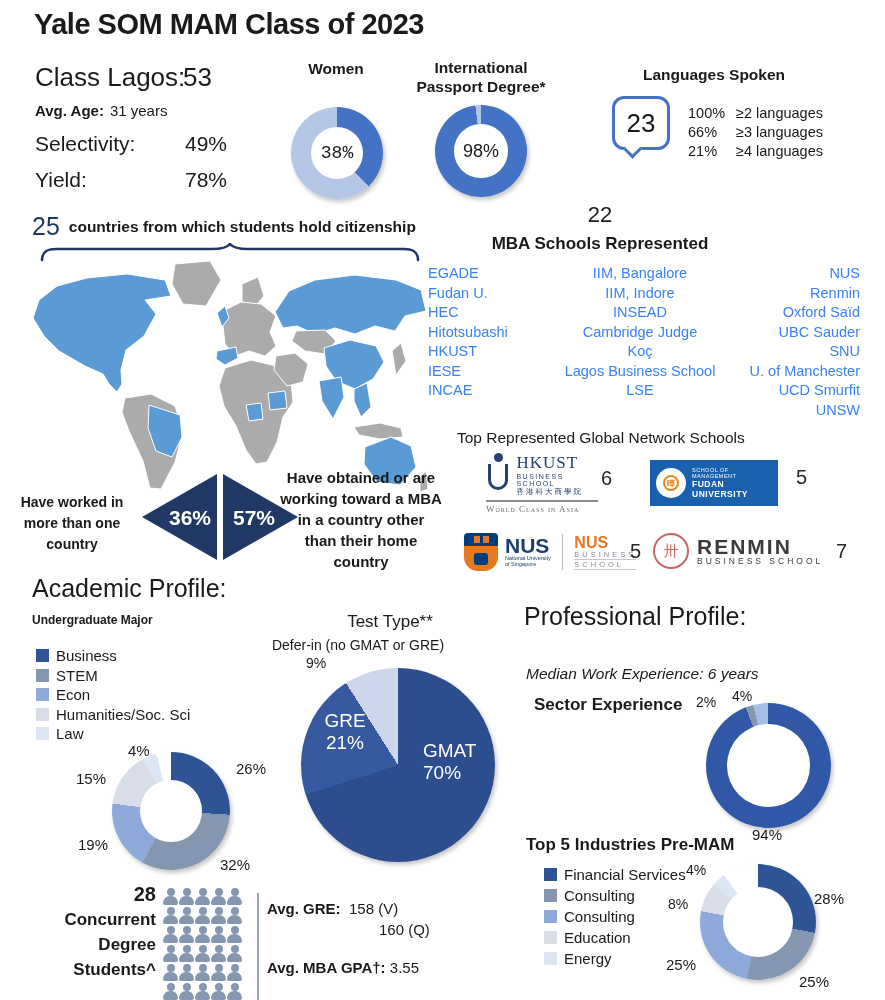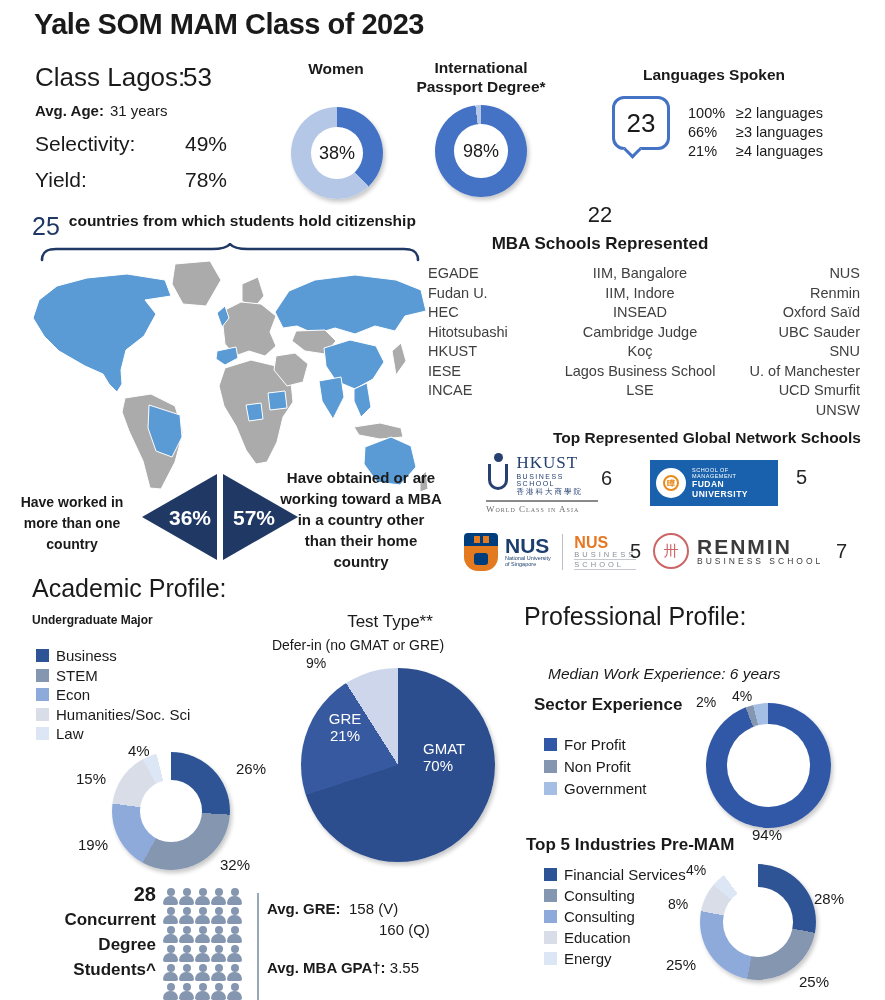--- a/index.html
+++ b/index.html
@@ -15,21 +15,21 @@
   .row-avg-age { left:35px; top:102px; font-size:15px; }
   .row-avg-age b { margin-right:6px; }
   .row-sel { left:35px; top:132px; font-size:21px; }
   .row-yield { left:35px; top:168px; font-size:21px; }
   .stat-val { position:absolute; left:150px; top:0; }
 
   
   .donut, .pie { position:absolute; border-radius:50%; box-shadow:2px 3px 4px rgba(0,0,0,.22); }
   .donut::after { content:""; position:absolute; background:#fff; border-radius:50%; }
   .hole-center { position:absolute; inset:0; display:flex; align-items:center; justify-content:center; z-index:2; }
-  .donut-women { left:291px; top:107px; width:92px; height:92px; }
+  .donut-women { left:291px; top:107px; width:92px; height:92px;font-family:Liberation Mono, monospace; }
   .donut-women::after { inset:22%; }
   .donut-intl { left:435px; top:105px; width:92px; height:92px; }
   .donut-intl::after { inset:21%; }
   .donut-undergrad { left:112px; top:752px; width:118px; height:118px; }
   .donut-undergrad::after { inset:24%; }
   .donut-sector { left:706px; top:703px; width:125px; height:125px; }
   .donut-sector::after { inset:17%; }
   .donut-industries { left:700px; top:864px; width:116px; height:116px; }
   .donut-industries::after { inset:20%; }
   .pie-test { left:301px; top:668px; width:194px; height:194px; }
@@ -43,37 +43,37 @@
   .t-lang { left:614px; top:66px; width:200px; }
   .bubble { left:612px; top:96px; width:58px; height:54px; border:3.5px solid #4472C4;
     border-radius:12px; display:flex; align-items:center; justify-content:center; background:#fff; z-index:1; }
   .bubble-num { font-size:26px; }
   .bubble-tail { left:626px; top:143px; width:13px; height:13px; background:#fff;
     border-left:3.5px solid #4472C4; border-bottom:3.5px solid #4472C4; transform:rotate(-45deg); z-index:2; }
   .lang-rows { left:688px; top:104px; font-size:14.5px; line-height:19px; }
   .lang-rows .pct { display:inline-block; width:48px; }
 
   
-  .cit-line { left:32px; top:212px; display:flex; align-items:flex-start; gap:9px; }
+  .cit-line { left:32px; top:212px; display:flex; align-items:center; gap:9px; }
   .cit-count { font-size:25px; color:#1F3864; }
   .cit-caption { font-size:15.5px; font-weight:bold; }
   .brace { left:40px; top:243px; }
   .map { left:25px; top:256px; }
 
   
   .mba-count { left:558px; top:202px; width:84px; text-align:center; font-size:22px; }
   .mba-title { left:458px; top:234px; width:284px; text-align:center; font-size:17px; font-weight:bold; }
   .school-cols { left:428px; top:264px; width:432px; display:flex; justify-content:space-between;
-    font-size:14.5px; color:#404040; line-height:19.5px; }
+    font-size:14.5px; color:#3b82f6; line-height:19.5px; }
   .school-cols .c1 { width:120px; text-align:left; }
   .school-cols .c2 { flex:1; text-align:center; }
   .school-cols .c3 { width:128px; text-align:right; }
 
   
-  .gns-title { left:457px; top:429px; width:404px; text-align:right; font-size:15.5px; font-weight:bold; }
+  .gns-title { left:457px; top:429px; width:404px; text-align:left; font-size:15.5px; font-weight:normal; }
   .logo-count { font-size:20px; color:#262626; }
   .hkust-logo { left:486px; top:453px; width:118px; }
   .hkust-top { display:flex; gap:5px; }
   .hkust-emblem { width:26px; height:40px; position:relative; }
   .hkust-emblem .dot { position:absolute; left:8px; top:0; width:9px; height:9px; border-radius:50%; background:#254071; }
   .hkust-emblem .cup { position:absolute; left:2px; top:11px; width:20px; height:26px;
     border:3.5px solid #254071; border-top:none; border-radius:0 0 10px 10px; }
   .hkust-name { font-family:"Liberation Serif", serif; font-size:17px; color:#254071; letter-spacing:1px; }
   .hkust-l2 { font-size:7px; color:#254071; letter-spacing:1.5px; }
   .hkust-l3 { font-size:7.5px; color:#254071; letter-spacing:2px; }
@@ -120,26 +120,26 @@
   .und-title { left:32px; top:613px; font-size:12px; font-weight:bold; }
   .legend { display:flex; flex-direction:column; }
   .legend-row { display:flex; align-items:center; }
   .swatch { display:inline-block; width:13px; height:13px; margin-right:7px; flex:none; }
   .leg-undergrad { left:36px; top:646px; font-size:15px; }
   .leg-undergrad .legend-row { height:19.5px; }
   .pct-label { position:absolute; font-size:15px; }
   .t-test { left:300px; top:612px; width:180px; text-align:center; font-size:17px; font-weight:normal; }
   .test-defer { left:256px; top:637px; width:204px; text-align:center; font-size:14px; }
   .test-defer-pct { left:296px; top:655px; width:40px; text-align:center; font-size:14px; }
-  .pie-lab { position:absolute; color:#fff; font-size:15px; z-index:2; }
+  .pie-lab { position:absolute; color:#fff; font-size:19px; z-index:2; }
 
   
   .prof-title { left:524px; top:602px; font-size:25px; }
   .prof-avg { left:526px; top:644px; font-size:15.5px; font-weight:bold; font-style:italic; }
-  .prof-med { left:548px; top:665px; font-size:15.5px; font-style:italic; }
+  .prof-med { left:526px; top:665px; font-size:15.5px; font-style:italic; }
   .sector-title { left:534px; top:695px; font-size:17px; font-weight:bold; }
   .leg-sector { left:544px; top:733px; font-size:15px; }
   .leg-sector .legend-row { height:22px; }
   .ind-title { left:526px; top:835px; font-size:17px; font-weight:bold; }
   .leg-industries { left:544px; top:864px; font-size:15px; }
   .leg-industries .legend-row { height:21px; }
 
   
   .concur { left:36px; top:882px; width:120px; text-align:right; font-weight:bold; line-height:25px; }
   .concur .num { font-size:20px; }
@@ -384,34 +384,20 @@
     <span class="pie-lab" style="left:122px; top:72px;">GMAT 70%</span>
     <span class="pie-lab" style="left:22px; top:42px; width:44px; text-align:center;">
       <span>GRE</span><br>
       <span>21%</span>
     </span>
   </div>
 
   <div class="abs prof-title">Professional Profile:</div>
   <div class="abs prof-med">Median Work Experience: 6 years</div>
   <div class="abs sector-title">Sector Experience</div>
-  <div class="abs legend leg-sector">
-      <div class="legend-row">
-        <span class="swatch" style="background: rgb(49, 88, 166);"></span>
-        <span>For Profit</span>
-      </div>
-      <div class="legend-row">
-        <span class="swatch" style="background: rgb(132, 150, 176);"></span>
-        <span>Non Profit</span>
-      </div>
-      <div class="legend-row">
-        <span class="swatch" style="background: rgb(165, 190, 228);"></span>
-        <span>Government</span>
-      </div>
-    </div>
   <div class="donut donut-sector" style="background: conic-gradient(rgb(49, 88, 166) 0%, rgb(49, 88, 166) 94%, rgb(132, 150, 176) 94%, rgb(132, 150, 176) 96%, rgb(165, 190, 228) 96%, rgb(165, 190, 228) 100%);"></div>
   <span class="pct-label" style="left:696px; top:694px; font-size:14px;">2%</span>
   <span class="pct-label" style="left:732px; top:688px; font-size:14px;">4%</span>
   <span class="pct-label" style="left:752px; top:826px;">94%</span>
 
   <div class="abs ind-title">Top 5 Industries Pre-MAM</div>
   <div class="abs legend leg-industries">
       <div class="legend-row">
         <span class="swatch" style="background: rgb(47, 84, 150);"></span>
         <span>Financial Services</span>

